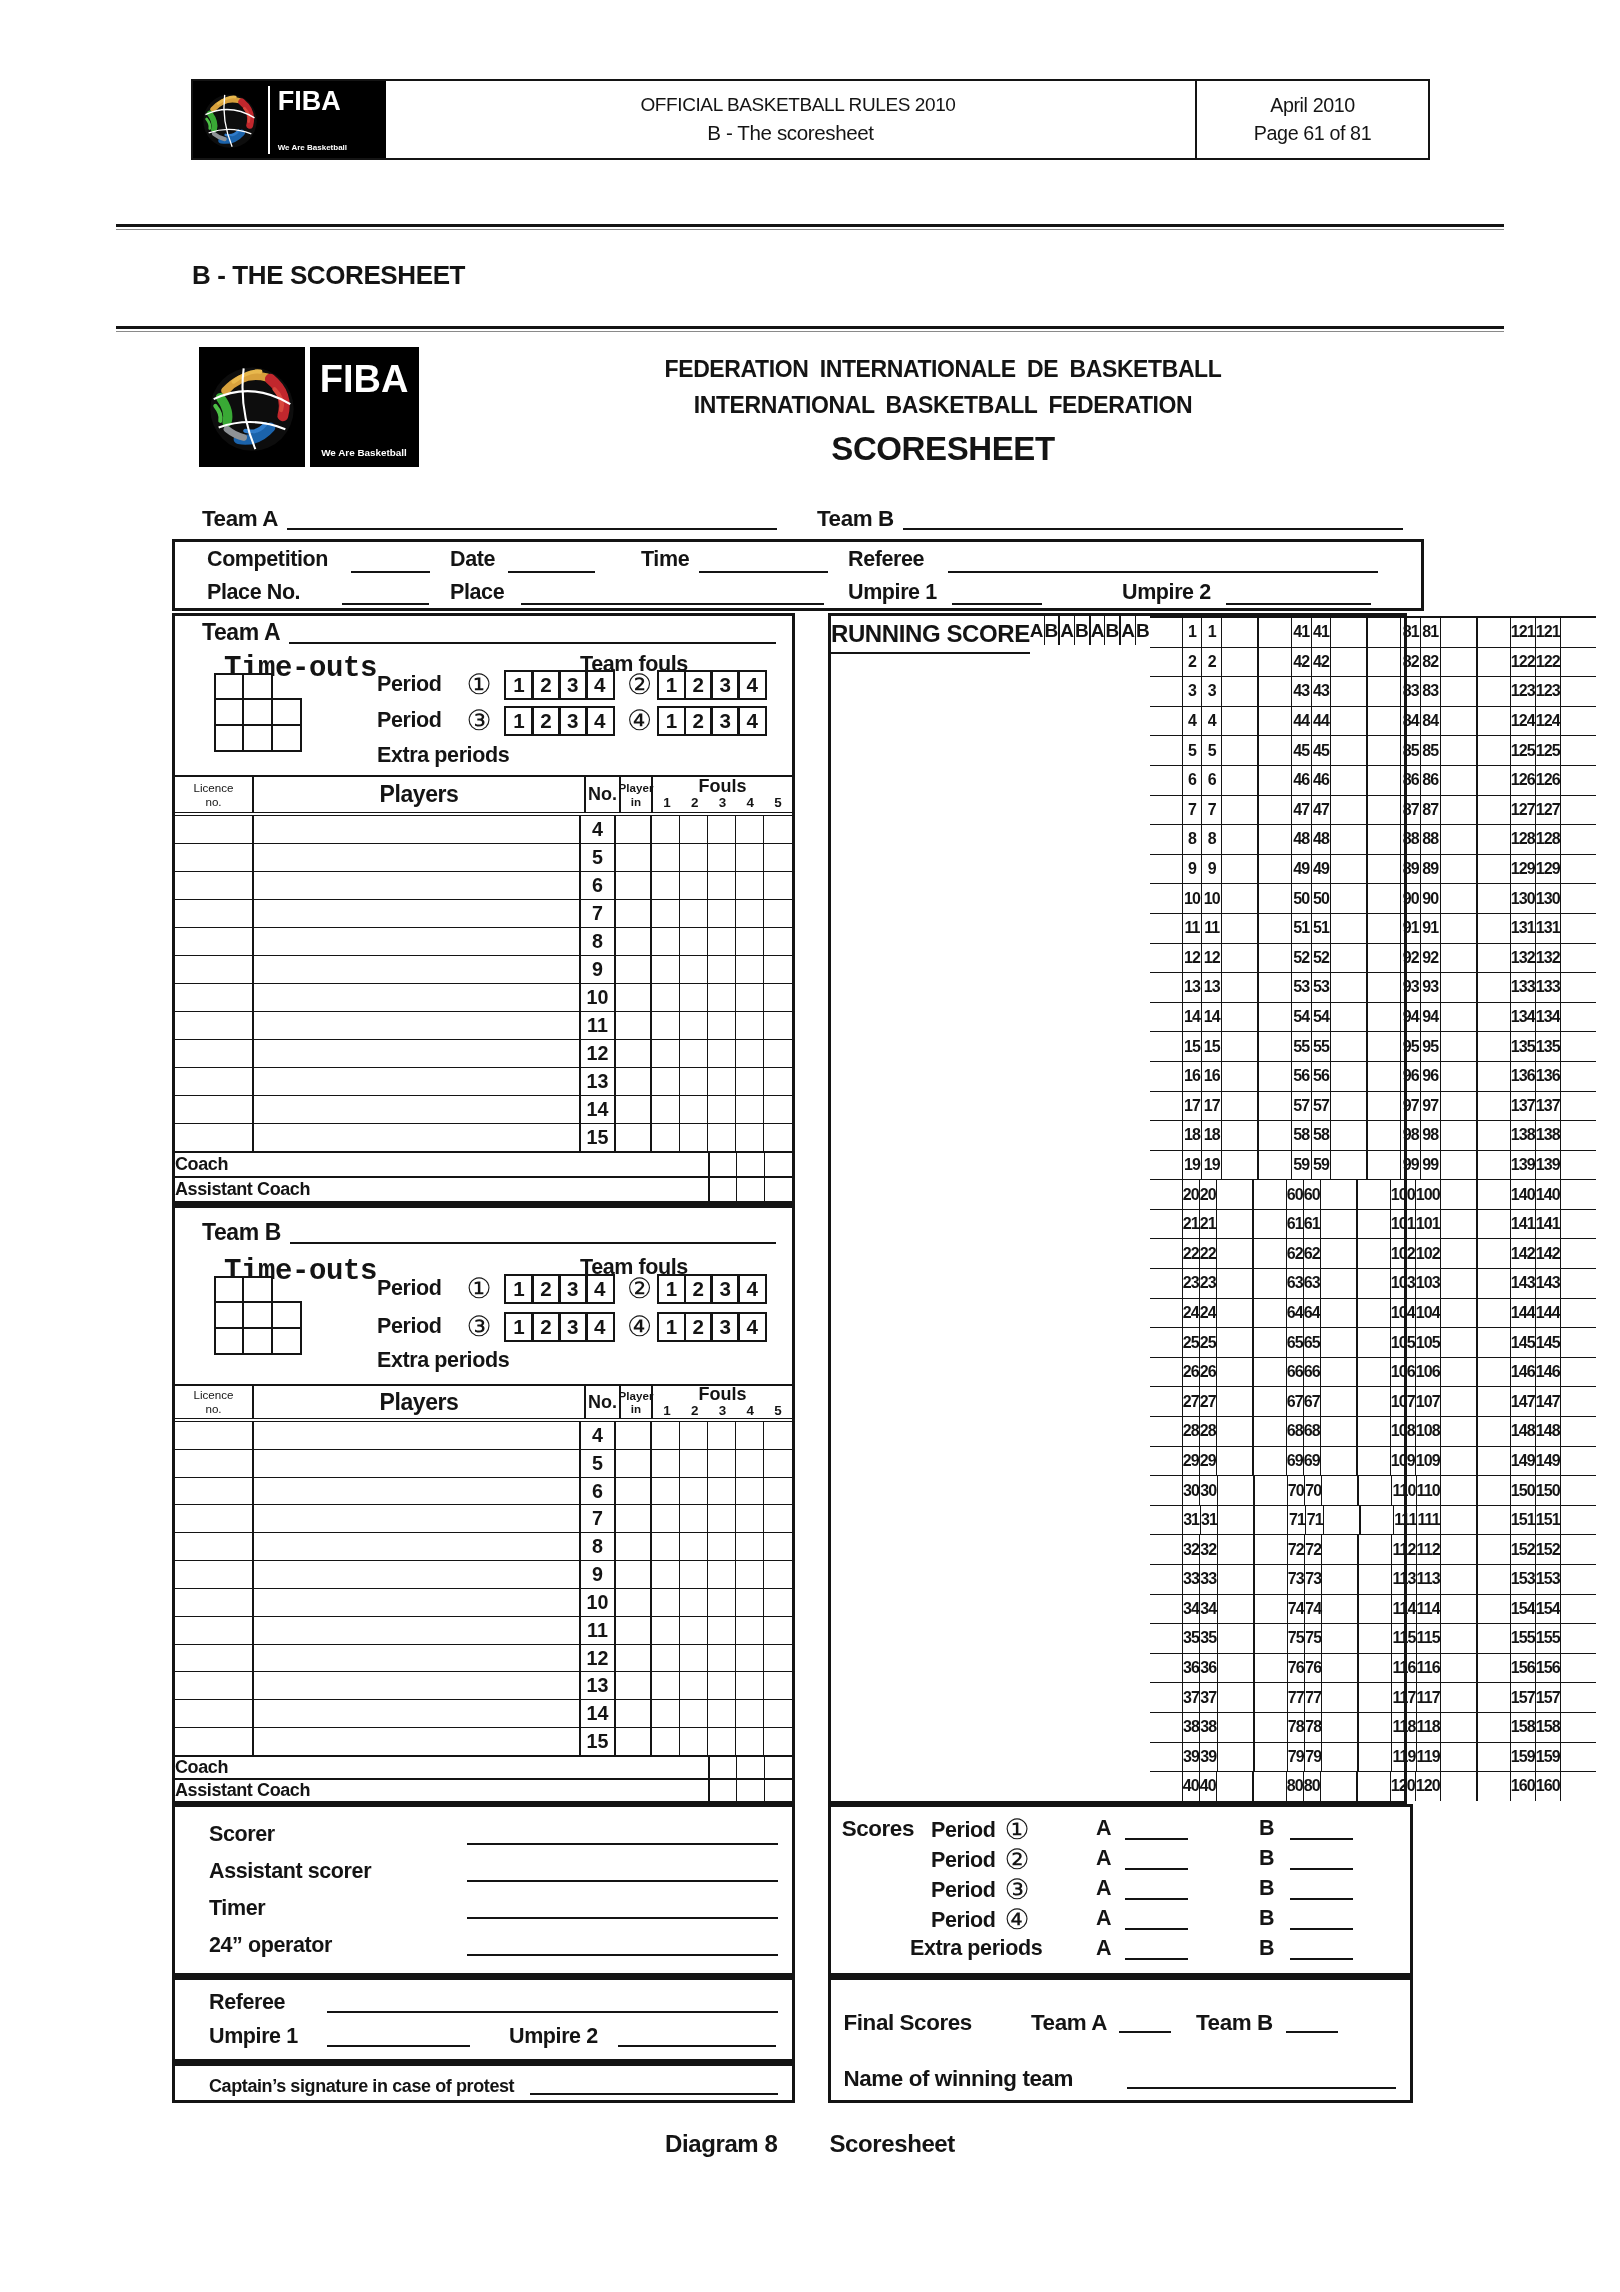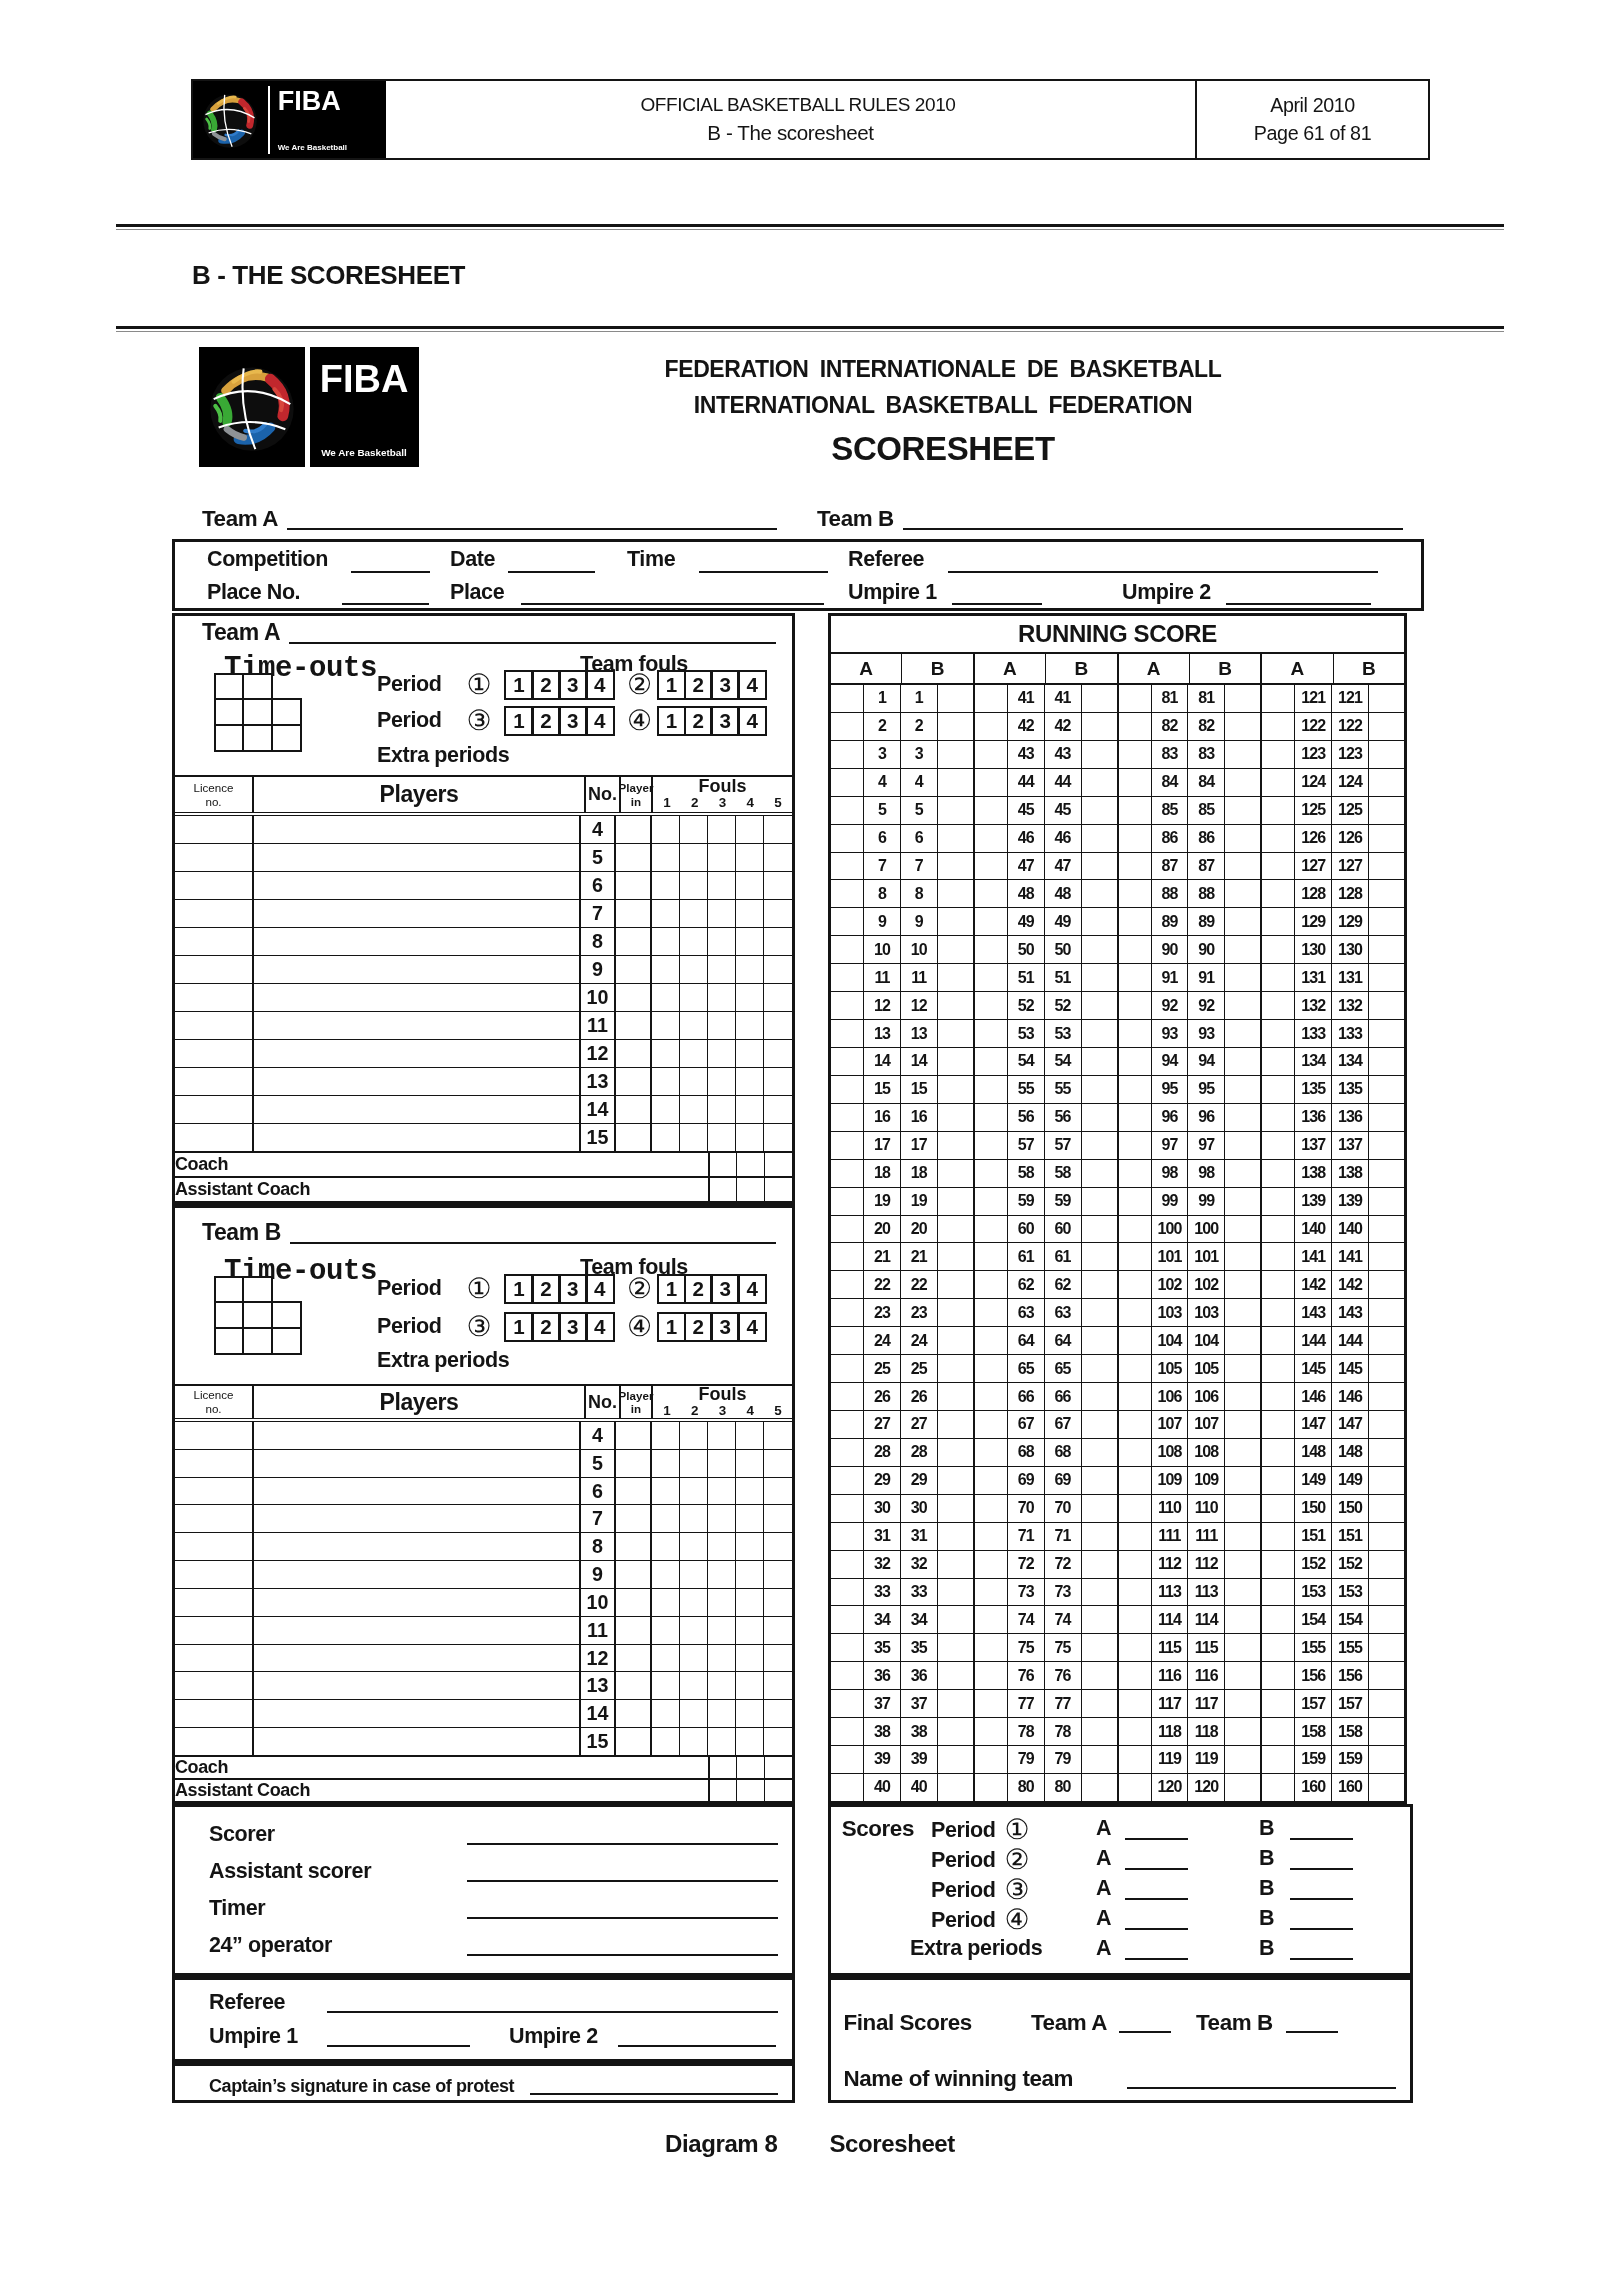--- a/index.html
+++ b/index.html
@@ -115,21 +115,21 @@
   .pr-in{width:36px;}
   .pr-f{width:28px;border-right:1.8px solid var(--ink);}
   .pr-f:last-child{border-right:none;}
   .coach-row{flex:none;display:flex;border-top:2.7px solid var(--ink);align-items:stretch;}
   .tb-a .coach-row{height:25px;} .tb-b .coach-row{height:23px;}
   .coach-label{flex:1;display:flex;align-items:center;font-size:18px;font-weight:bold;letter-spacing:-0.4px;}
   .coach-cell{width:28px;border-left:1.8px solid var(--ink);}
   .coach-cell.first{border-left:2.7px solid var(--ink);}
 
   
-  .running-box{left:828px;top:613px;width:579px;height:1191px;border:3.6px solid var(--ink);display:flex;flex-direction:column;}
+  .running-box{left:828px;top:613px;width:579px;height:1191px;border:3.6px solid var(--ink);display:flex;}
   .rs-title{flex:none;height:38px;border-bottom:2.7px solid var(--ink);display:flex;align-items:center;justify-content:center;font-size:24px;font-weight:bold;letter-spacing:-0.4px;}
   .rs-head{flex:none;height:29px;display:flex;}
   .rs-hgroup{flex:1;display:flex;border-right:2.7px solid var(--ink);}
   .rs-hgroup:last-child{border-right:none;}
   .rs-hcell{flex:1;display:flex;align-items:center;justify-content:center;font-size:19px;font-weight:bold;border-right:1.8px solid var(--ink);}
   .rs-hcell:last-child{border-right:none;}
   .rs-grid{flex:1;display:flex;flex-direction:column;border-top:2.7px solid var(--ink);}
   .rs-row{flex:1;display:flex;border-bottom:1.8px solid var(--ink);}
   .rs-row:last-child{border-bottom:none;}
   .rs-group{flex:1;display:flex;border-right:2.7px solid var(--ink);}
@@ -247,21 +247,21 @@
     <span class="tn-label">Team B</span>
     <span class="tn-blank"></span>
   </div>
 
   <div class="abs game-info">
     <div class="gi-row gi-row1">
       <span class="gi-label" style="left:32px">Competition</span>
       <span class="gi-blank" style="left:176px;width:79px"></span>
       <span class="gi-label" style="left:275px">Date</span>
       <span class="gi-blank" style="left:333px;width:87px"></span>
-      <span class="gi-label" style="left:452px">Time</span>
+      <span class="gi-label" style="left:466px">Time</span>
       <span class="gi-blank" style="left:524px;width:129px"></span>
       <span class="gi-label" style="left:673px">Referee</span>
       <span class="gi-blank" style="left:773px;width:430px"></span>
     </div>
     <div class="gi-row gi-row2">
       <span class="gi-label" style="left:32px">Place No.</span>
       <span class="gi-blank" style="left:167px;width:87px"></span>
       <span class="gi-label" style="left:275px">Place</span>
       <span class="gi-blank" style="left:346px;width:303px"></span>
       <span class="gi-label" style="left:673px">Umpire 1</span>

